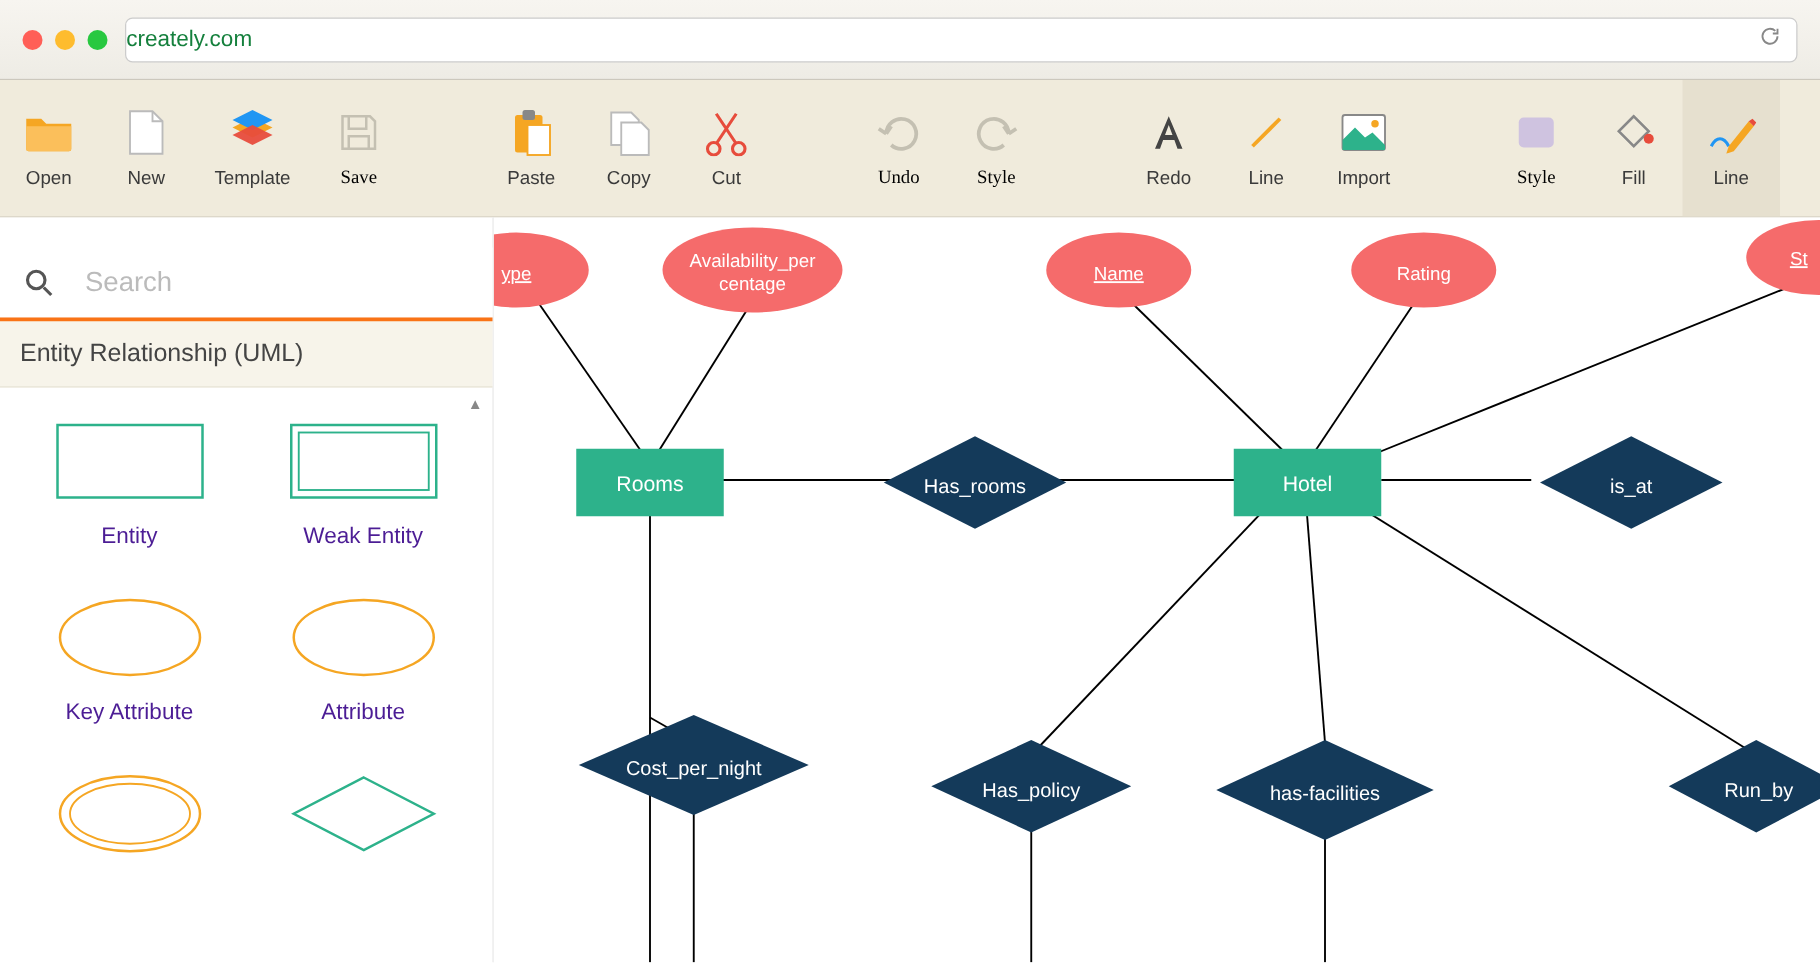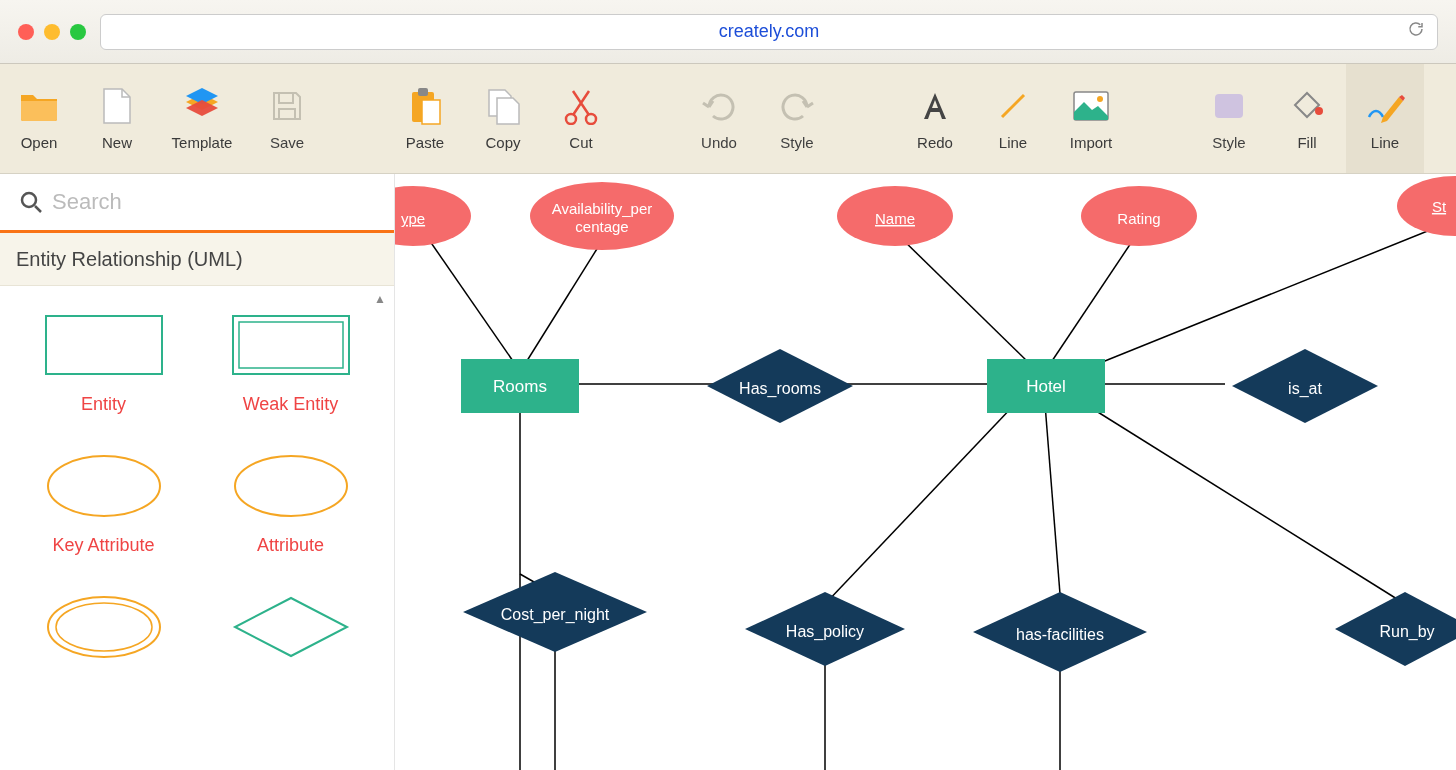--- a/index.html
+++ b/index.html
@@ -4,44 +4,44 @@
 <style>
 * { margin: 0; padding: 0; box-sizing: border-box; }
 body { font-family: -apple-system, "Helvetica Neue", Arial, sans-serif; width: 1456px; height: 770px; overflow: hidden; background: #fff; }
 
 .browser-chrome { height: 64px; background: linear-gradient(#f7f5f0, #eeece5); border-bottom: 1px solid #ccc8bd; display: flex; align-items: center; padding: 0 18px; gap: 14px; }
 .traffic-lights { display: flex; gap: 10px; }
 .dot { width: 16px; height: 16px; border-radius: 50%; }
 .dot.red { background: #ff5f57; }
 .dot.yellow { background: #febc2e; }
 .dot.green { background: #28c840; }
-.address-bar { flex: 1; height: 36px; background: #fff; border: 1px solid #ccc; border-radius: 6px; display: flex; align-items: center; justify-content: center; position: relative; color: #1d4ed8; font-size: 18px; }
+.address-bar { flex: 1; height: 36px; background: #fff; border: 1px solid #ccc; border-radius: 6px; display: flex; align-items: center; justify-content: flex-start; position: relative; color: #15803d; font-size: 18px; }
 .refresh-icon { position: absolute; right: 12px; color: #888; }
 
 .toolbar { height: 110px; background: #f0ebdc; border-bottom: 1px solid #d6d2c4; display: flex; align-items: flex-end; }
 .tool-group { display: flex; height: 100%; }
 .tool-spacer { width: 60px; }
 .tool-btn { width: 78px; height: 100%; display: flex; flex-direction: column; align-items: center; justify-content: center; gap: 8px; cursor: pointer; font-size: 15px; color: #3a3a3a; }
 .tool-btn.wide { width: 92px; }
-.tool-btn.disabled { color: #404040; }
+.tool-btn.disabled { color: #000000; font-family: Liberation Serif, serif; }
 .tool-btn.selected { background: #e6e0cf; }
 .tool-icon { width: 40px; height: 40px; display: flex; align-items: center; justify-content: center; }
 
 .workspace { display: flex; height: calc(100% - 174px); }
 .sidebar { width: 395px; background: #fff; border-right: 1px solid #e5e5e5; display: flex; flex-direction: column; }
-.search-row { height: 56px; display: flex; align-items: center; padding: 0 18px; gap: 8px; background: #fff; }
+.search-row { height: 56px; display: flex; align-items: center; padding: 0 18px; gap: 24px; background: #fff; margin-top: 24px; }
 .search-row svg { flex-shrink: 0; }
 .search-input { border: none; outline: none; font-size: 22px; color: #999; width: 100%; font-style: normal; }
 .search-input::placeholder { color: #bbb; }
 .category-header { height: 56px; background: #f7f4ea; border-top: 3px solid #f97316; border-bottom: 1px solid #e8e4d6; display: flex; align-items: center; padding: 0 16px; font-size: 20px; color: #444; }
 .shape-panel { flex: 1; padding: 24px 18px; position: relative; }
 .shape-grid { display: grid; grid-template-columns: 1fr 1fr; gap: 36px 16px; }
 .shape-item { display: flex; flex-direction: column; align-items: center; gap: 14px; cursor: pointer; }
 .shape-preview { width: 130px; height: 70px; display: flex; align-items: center; justify-content: center; }
-.shape-label { font-size: 18px; color: #ef4444; }
+.shape-label { font-size: 18px; color: #4c1d95; }
 .scrollbar-stub { position: absolute; right: 8px; top: 6px; color: #888; font-size: 12px; }
 
 .canvas { flex: 1; position: relative; background: #fff; overflow: hidden; }
 .canvas svg { position: absolute; top: 0; left: 0; }
 
 .er-entity { fill: #2db28b; }
 .er-entity-text { fill: #fff; font-size: 17px; text-anchor: middle; dominant-baseline: middle; }
 .er-attr { fill: #f56b6b; }
 .er-attr-text { fill: #fff; font-size: 15px; text-anchor: middle; dominant-baseline: middle; }
 .er-attr-key { text-decoration: underline; }

